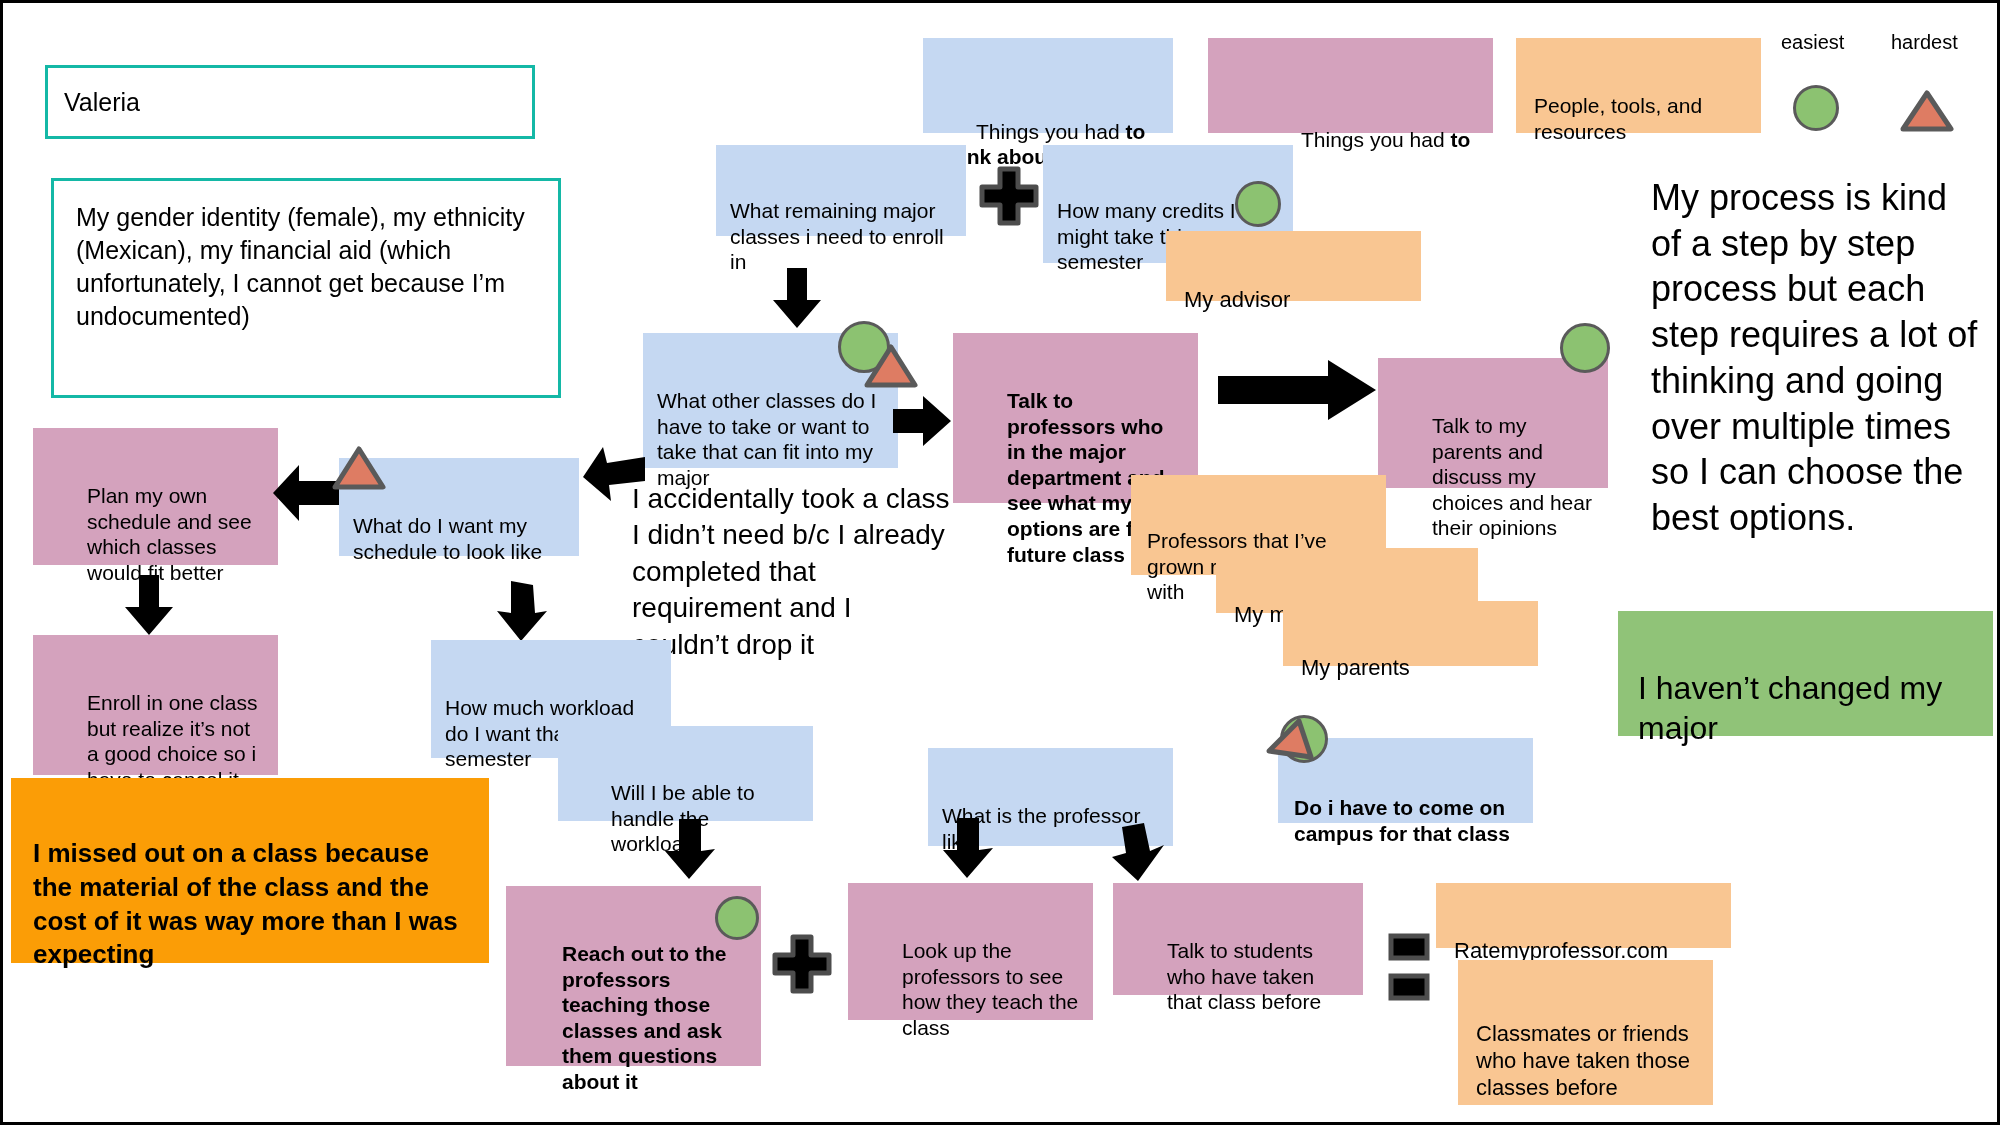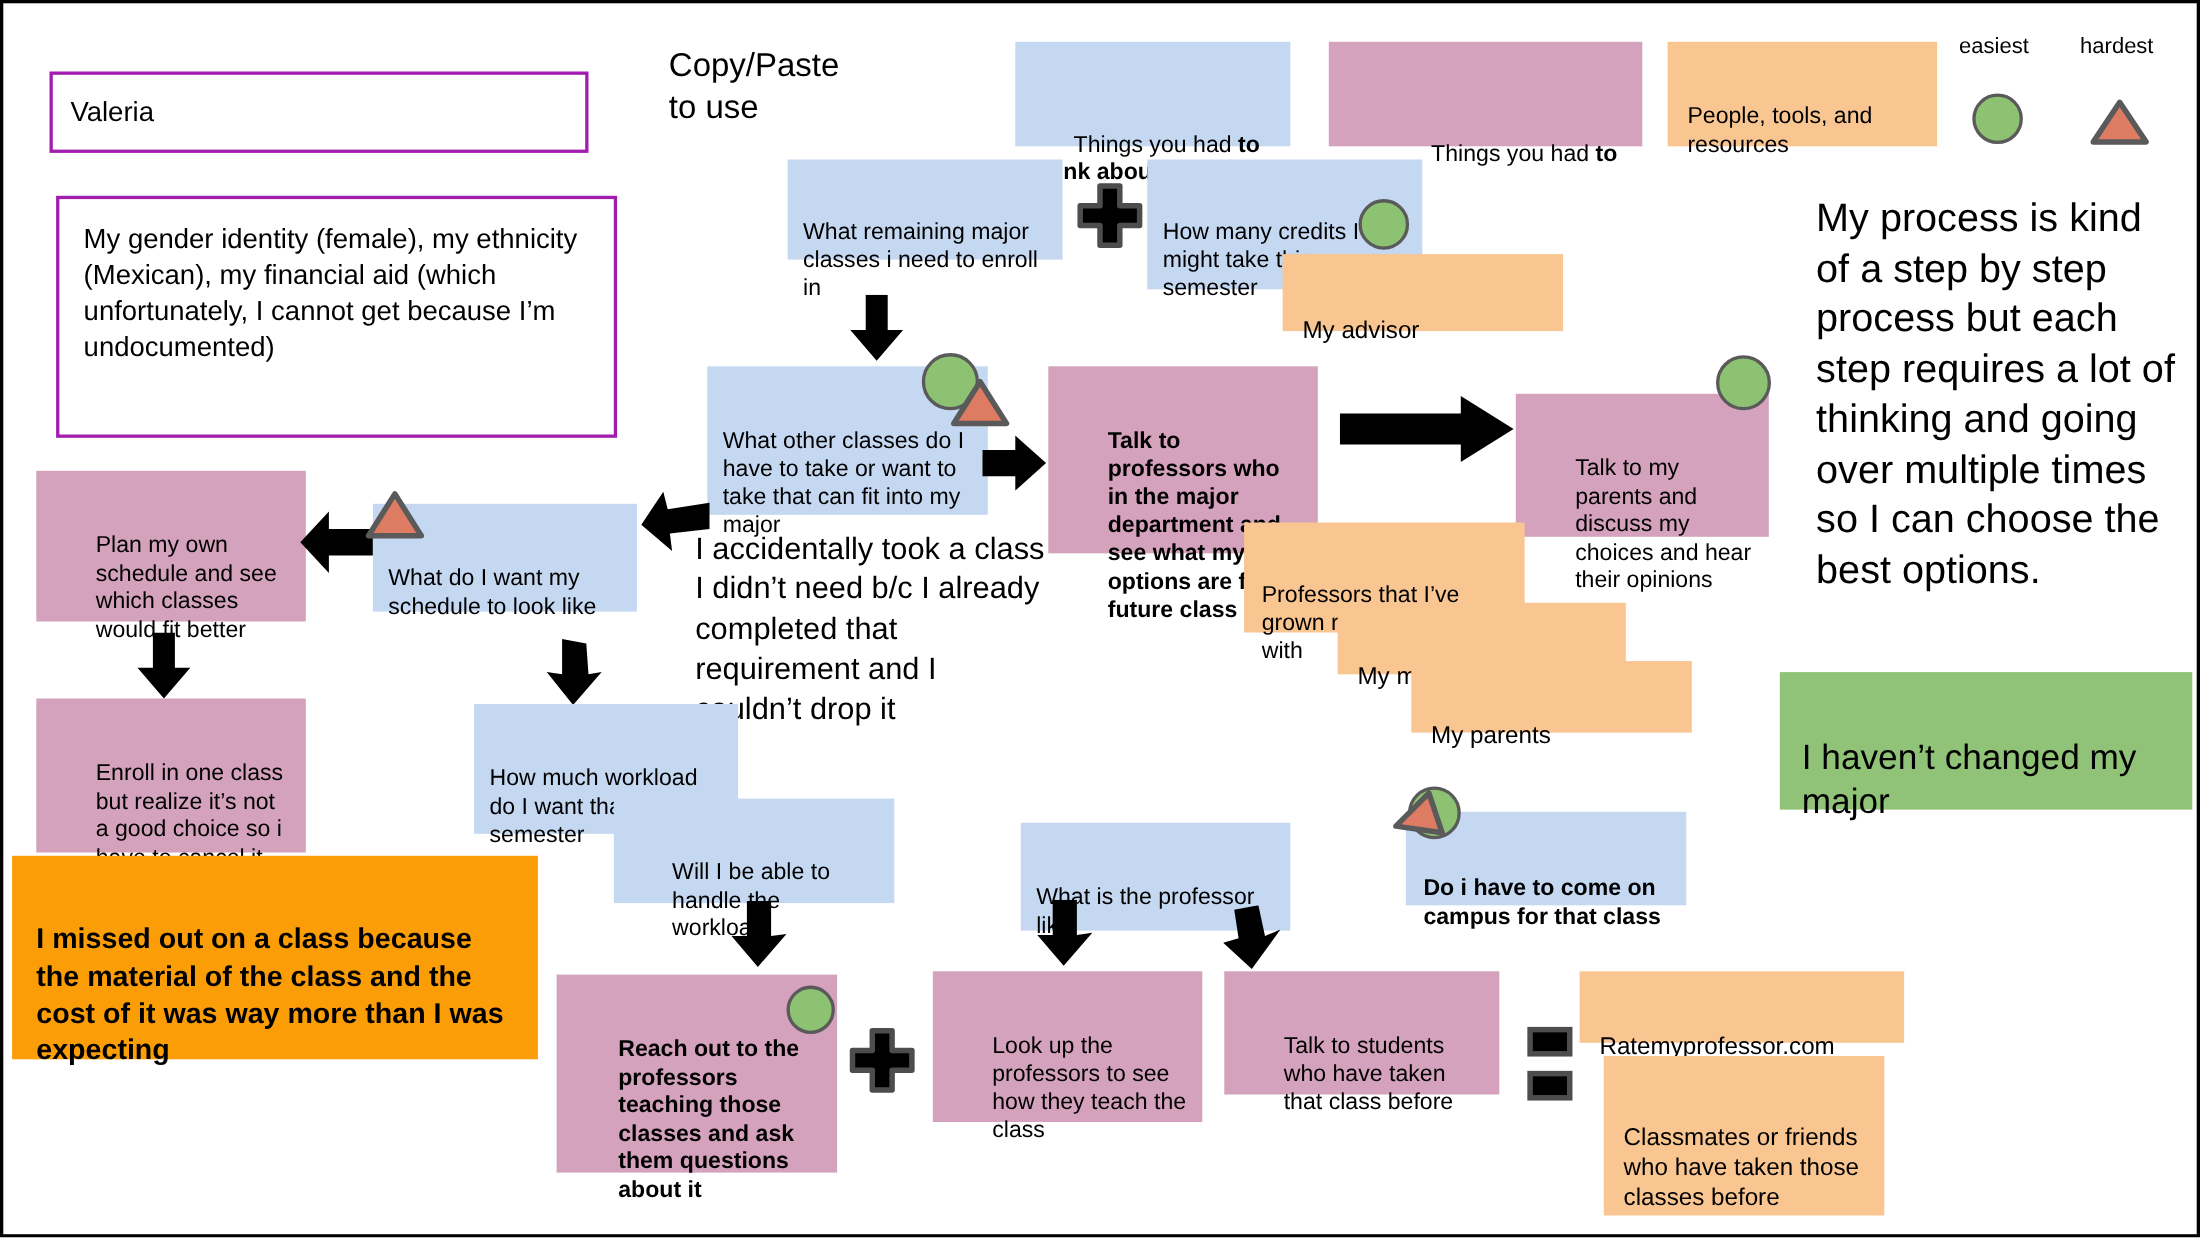--- a/index.html
+++ b/index.html
@@ -32,21 +32,21 @@
   .orange { background: #f9c692; }
   .amber  { background: #fb9d06; }
   .green  { background: #90c378; }
   .plain  { background: transparent; }
 
   .pad { padding: 14px 16px; }
 
   .outline {
     position: absolute;
     box-sizing: border-box;
-    border: 3px solid #a21caf;
+    border: 3px solid #14b8a6;
     background: #ffffff;
     color: #000;
   }
 
   .b { font-weight: bold; }
 
   
   .marker {
     position: absolute;
   }
@@ -84,22 +84,20 @@
 <div id="canvas">
 
   <div class="outline" style="left:42px; top:62px; width:490px; height:74px;">
     <div class="pad" style="font-size:25px; padding-top:20px;">Valeria</div>
   </div>
 
   <div class="outline" style="left:48px; top:175px; width:510px; height:220px;">
     <div class="pad" style="font-size:25px; padding:20px 22px; line-height:1.32;">My gender identity (female), my ethnicity (Mexican), my financial aid (which unfortunately, I cannot get because I’m undocumented)</div>
   </div>
 
-  <div class="box plain" style="left:605px; top:38px; width:240px; font-size:30px; line-height:1.25;">Copy/Paste
-to use</div>
 
   <div class="box blue" style="left:920px; top:35px; width:250px; height:95px;">
     <div class="pad" style="font-size:21px; padding:16px 18px;">
       <span>Things you had </span><span class="b">to
 think about</span>
     </div>
   </div>
 
   <div class="box pink" style="left:1205px; top:35px; width:285px; height:95px;">
     <div class="pad" style="font-size:21px; padding:24px 18px;">

